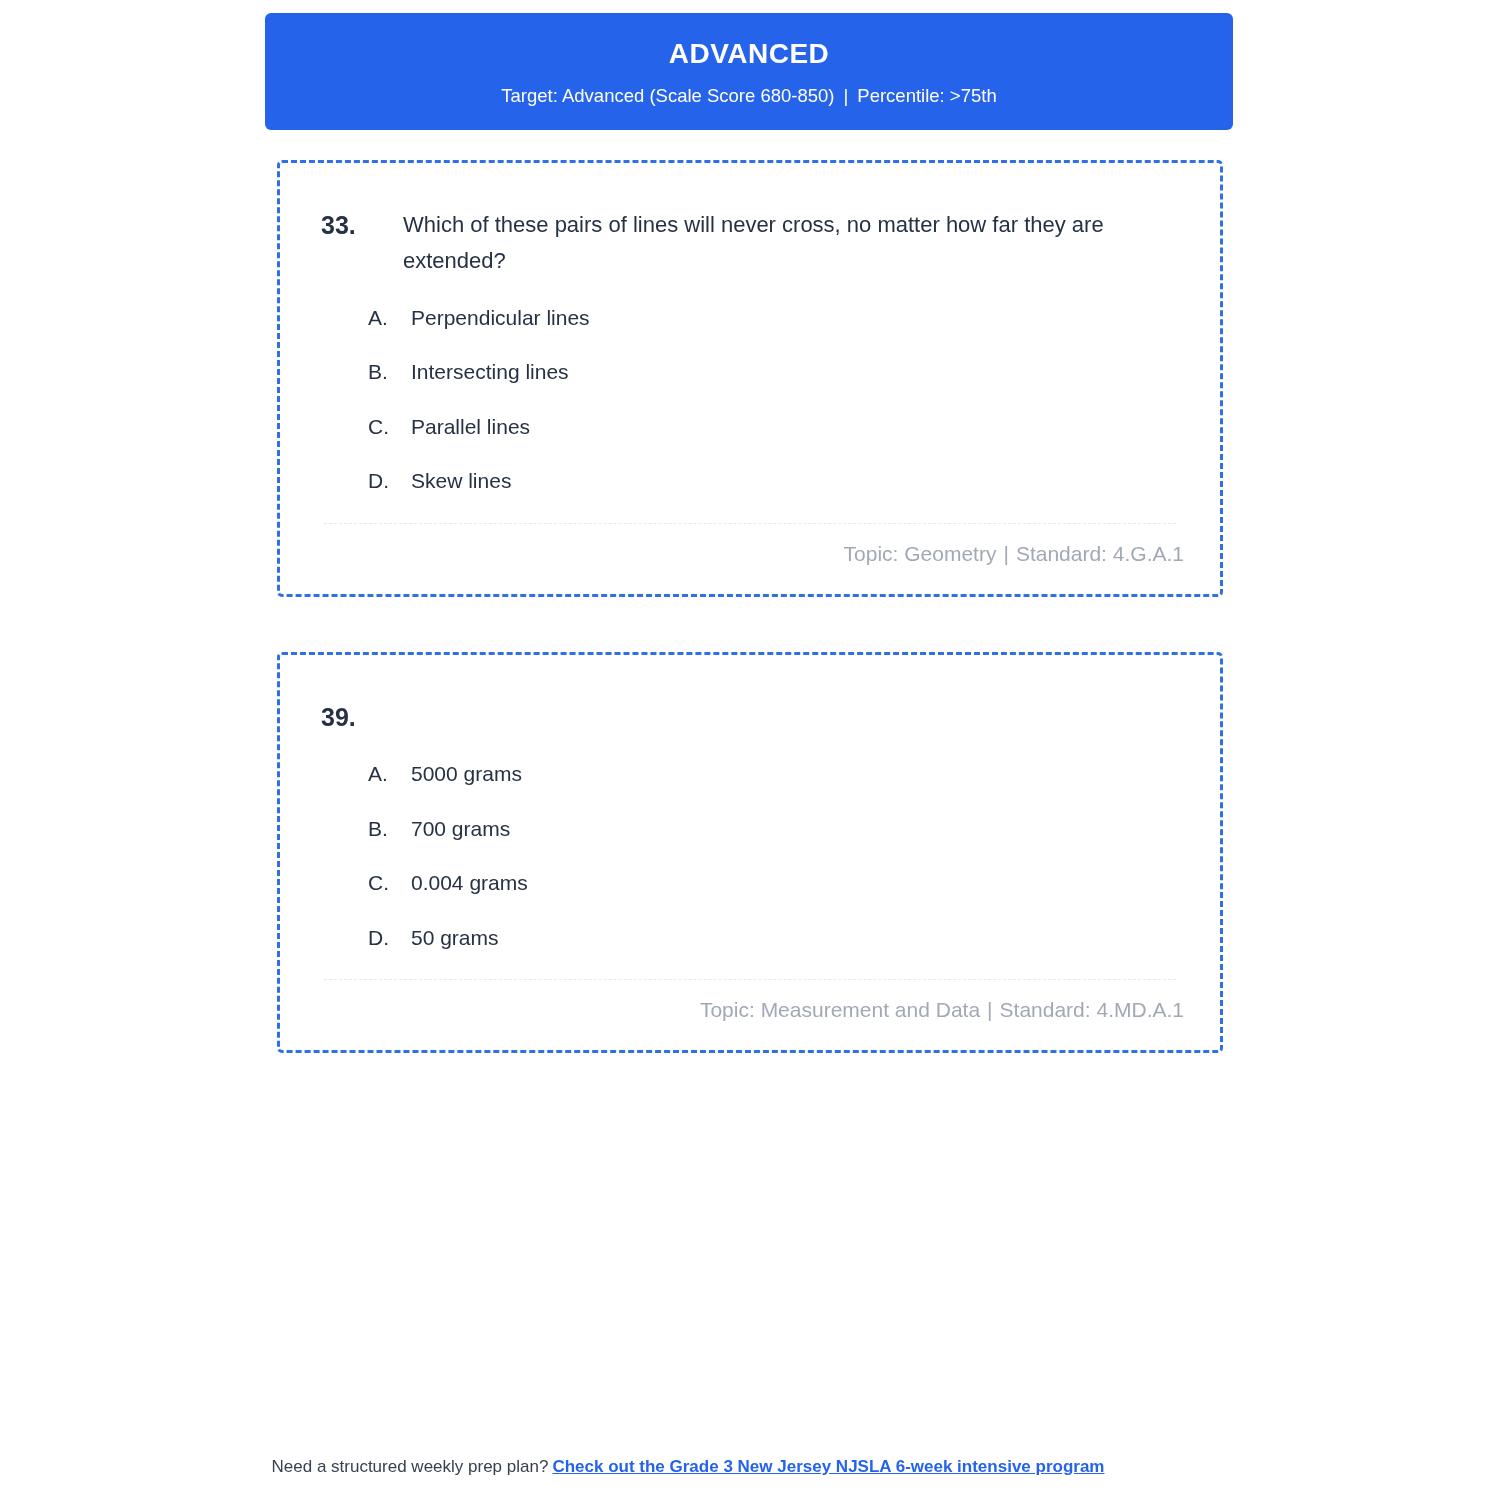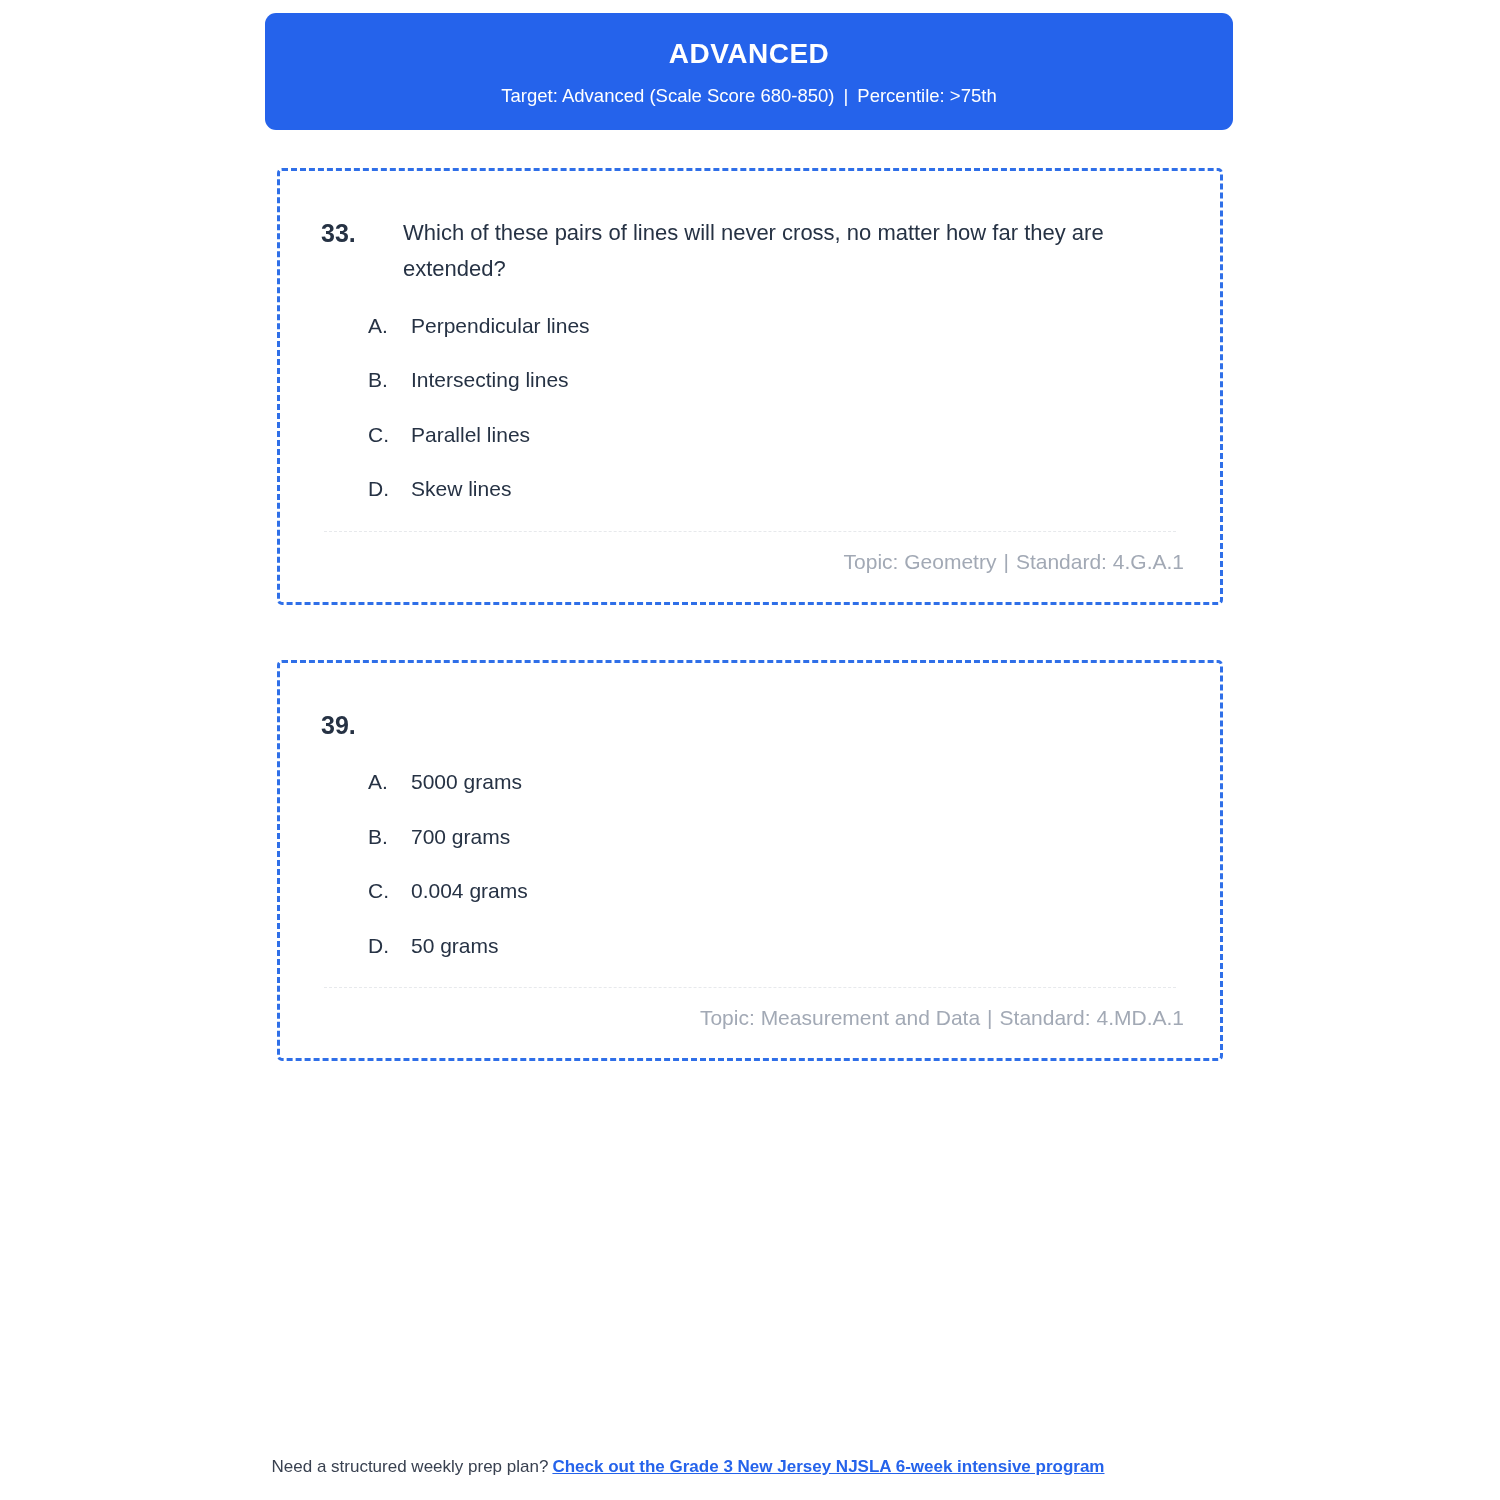--- a/index.html
+++ b/index.html
@@ -19,21 +19,21 @@
   }
 
   
   .banner {
     position: absolute;
     left: 265px;
     top: 13px;
     width: 968px;
     height: 117px;
     background: #2563eb;
-    border-radius: 11px;
+    border-radius: 6px;
     display: flex;
     flex-direction: column;
     align-items: center;
     justify-content: center;
     padding-top: 2px;
   }
   .banner-title {
     color: #ffffff;
     font-size: 28px;
     font-weight: bold;
@@ -51,21 +51,21 @@
   }
   .banner-sep {
     display: inline-block;
     padding: 0 9px;
   }
 
   
   .cards {
     position: absolute;
     left: 277px;
-    top: 168px;
+    top: 160px;
     width: 946px;
   }
   .qcard {
     border: 3px dashed #2f6fe8;
     border-radius: 5px;
     background: #ffffff;
     padding: 44px 36px 22px 36px;
     margin-bottom: 55px;
   }
   .qhead {

